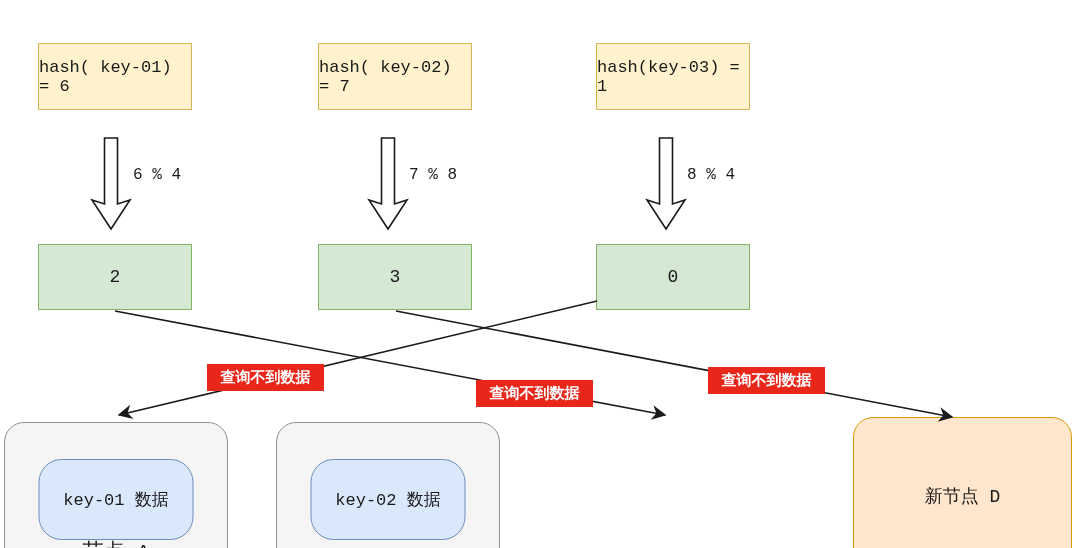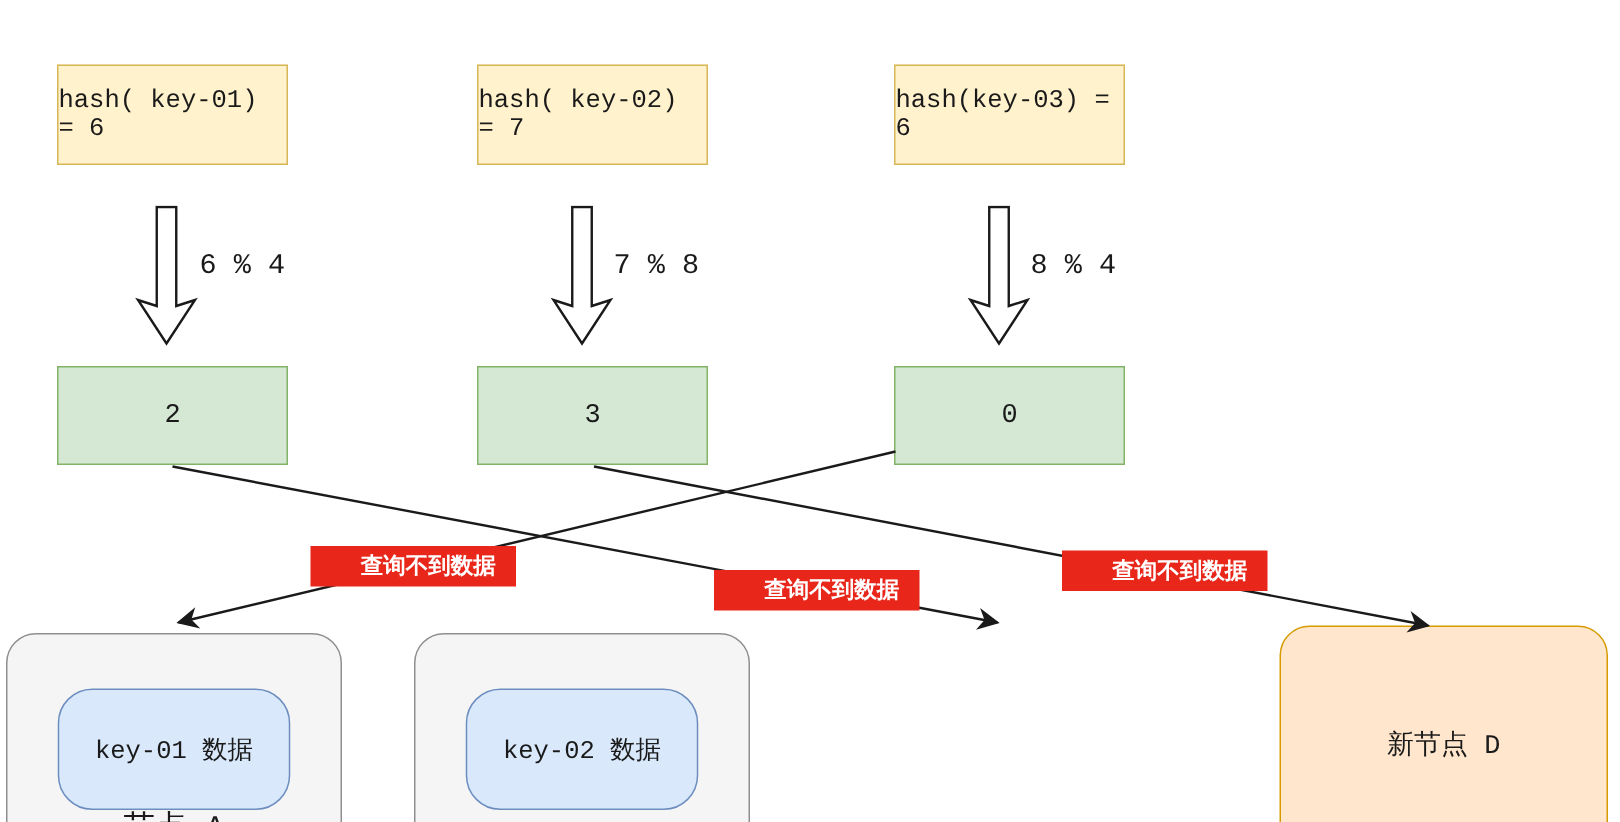--- a/index.html
+++ b/index.html
@@ -37,21 +37,21 @@
     top: 105px;
     width: 46px;
     height: 94px;
   }
   .a1 { left: 88px; }
   .a2 { left: 365px; }
   .a3 { left: 643px; }
   .mod-label {
     position: absolute;
     top: 134px;
-    font-size: 19px;
+    font-size: 16px;
     white-space: nowrap;
   }
   .m1 { left: 133px; }
   .m2 { left: 409px; }
   .m3 { left: 687px; }
 
   
   .result-box {
     position: absolute;
     top: 212px;
@@ -82,21 +82,20 @@
     height: 27px;
     background: var(--error-fill, #e8261a);
     color: var(--error-text, #ffffff);
     font-size: 15px;
     font-weight: bold;
     display: flex;
     align-items: center;
     justify-content: center;
     z-index: 4;
     white-space: nowrap;
-    padding-left: 20px;
   }
   .e1 { left: 207px; top: 332px; }
   .e2 { left: 476px; top: 348px; }
   .e3 { left: 708px; top: 335px; }
 
   
   .node {
     position: absolute;
     background: var(--node-fill, #f5f5f5);
     border: 1.5px solid var(--node-border, #8f8f8f);
@@ -146,21 +145,21 @@
 
 <div class="canvas">
 
   <div class="hash-box c1">
     <span>hash( key-01) = 6</span>
   </div>
   <div class="hash-box c2">
     <span>hash( key-02) = 7</span>
   </div>
   <div class="hash-box c3">
-    <span>hash(key-03) = 6</span>
+    <span>hash(key-03) = 1</span>
   </div>
 
   <svg class="block-arrow a1" viewBox="0 0 46 94">
     <polygon points="16.5,1 29.5,1 29.5,67 42,63 23,92 4,63 16.5,67" fill="#ffffff" stroke="#1a1a1a" stroke-width="1.6" stroke-linejoin="miter"></polygon>
   </svg>
   <svg class="block-arrow a2" viewBox="0 0 46 94">
     <polygon points="16.5,1 29.5,1 29.5,67 42,63 23,92 4,63 16.5,67" fill="#ffffff" stroke="#1a1a1a" stroke-width="1.6" stroke-linejoin="miter"></polygon>
   </svg>
   <svg class="block-arrow a3" viewBox="0 0 46 94">
     <polygon points="16.5,1 29.5,1 29.5,67 42,63 23,92 4,63 16.5,67" fill="#ffffff" stroke="#1a1a1a" stroke-width="1.6" stroke-linejoin="miter"></polygon>

